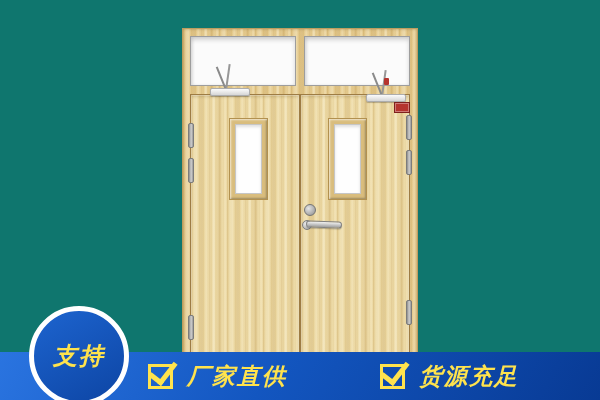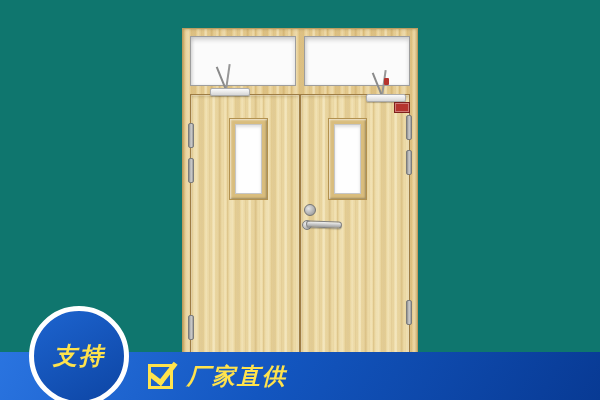--- a/index.html
+++ b/index.html
@@ -139,16 +139,22 @@
   </div>
 
   <div class="banner">
     <div class="banner-items">
       <div class="banner-item">
         <span class="checkbox">
           <span class="check"></span>
         </span>
         <span class="label">厂家直供</span>
       </div>
+      <div class="banner-item">
+        <span class="checkbox">
+          <span class="check"></span>
+        </span>
+        <span class="label">货源充足</span>
+      </div>
     </div>
   </div>
 
 </div>
 
 </body></html>

